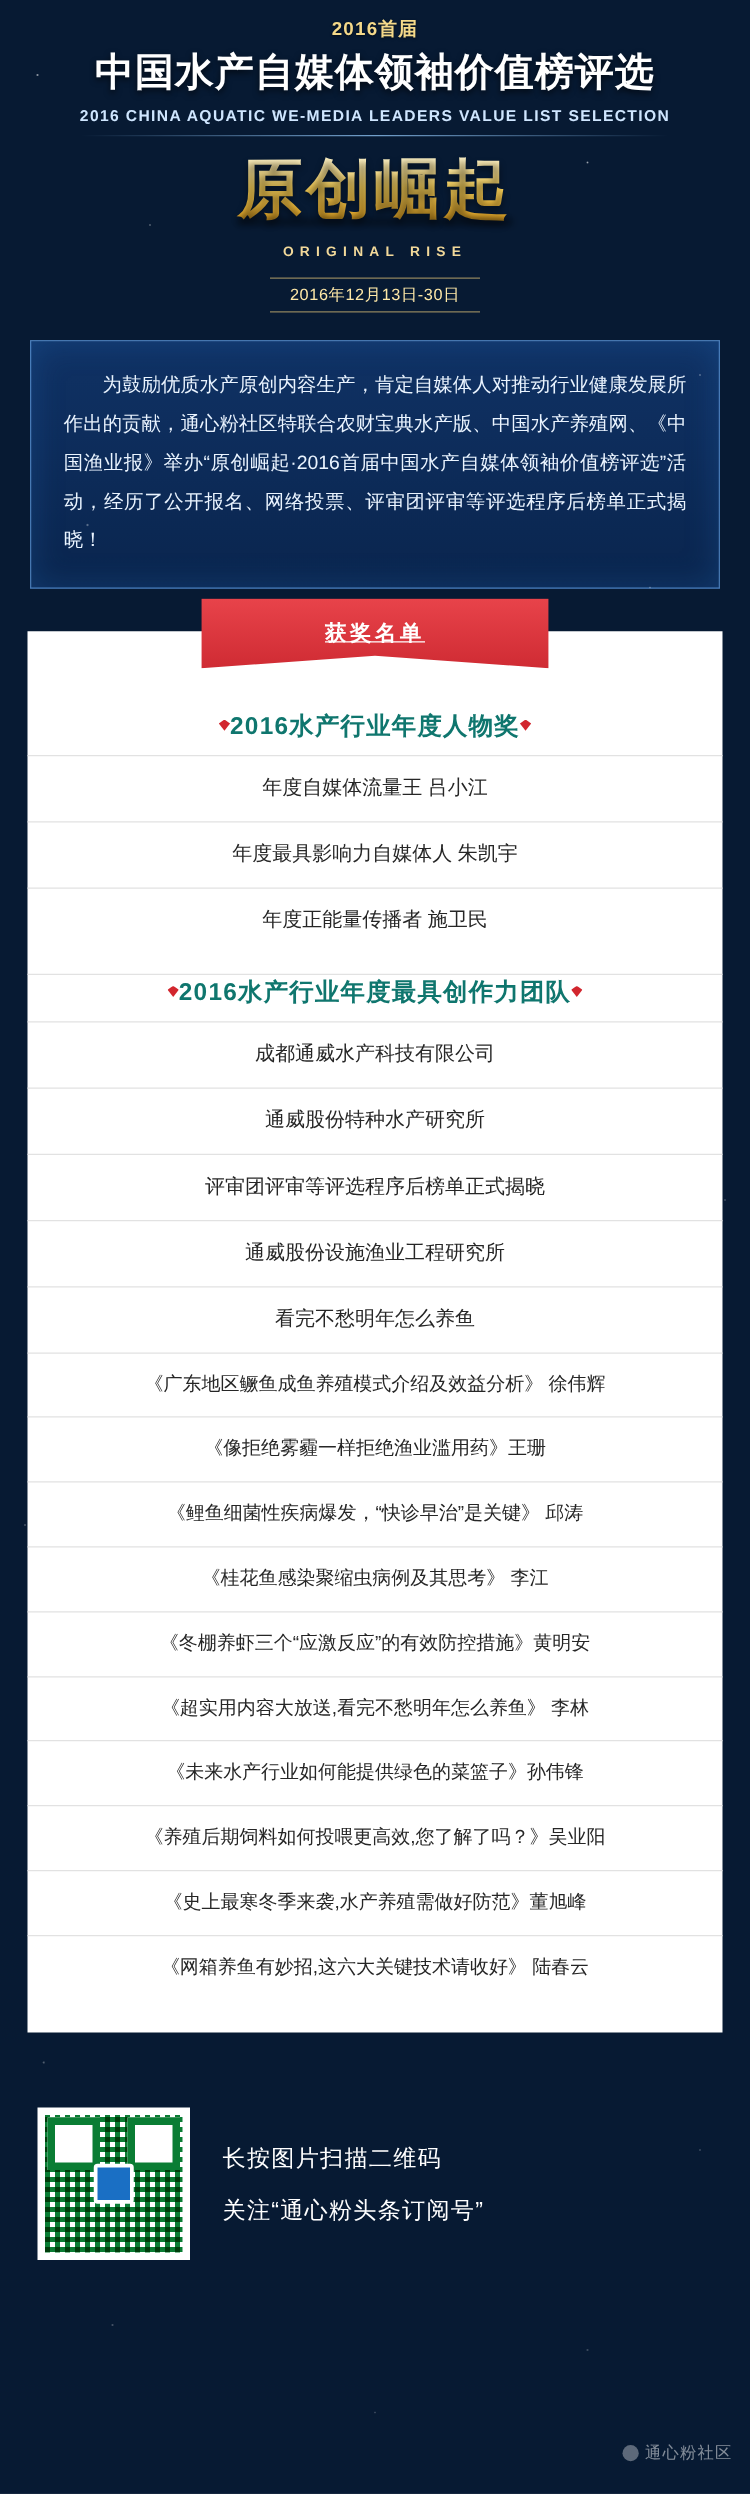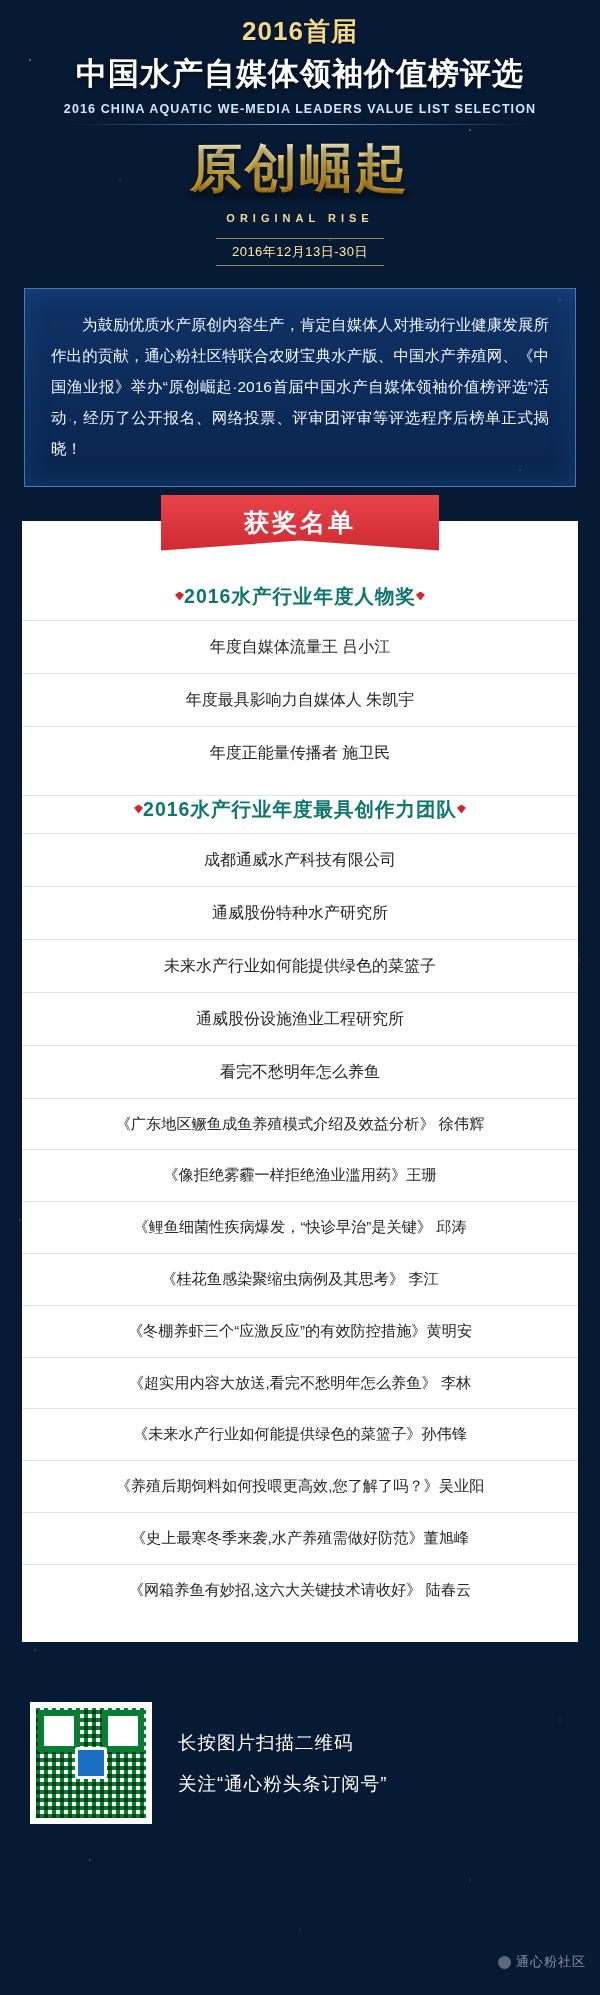--- a/index.html
+++ b/index.html
@@ -50,21 +50,21 @@
   }
   
   .header {
     position: relative;
     padding-top: 14px;
     text-align: center;
   }
   .hdr-year {
     display: inline-block;
     color: #f4d98a;
-    font-size: 26px;
+    font-size: 15px;
     font-weight: bold;
     letter-spacing: 1px;
     text-shadow: 0 1px 2px rgba(0,0,0,0.6);
   }
   .hdr-main {
     margin-top: 4px;
     color: #ffffff;
     font-size: 31px;
     font-weight: bold;
     letter-spacing: 1px;
@@ -137,28 +137,29 @@
   }
   .ribbon {
     position: absolute;
     top: -26px;
     left: 50%;
     transform: translateX(-50%);
     width: 278px;
     height: 56px;
     background: linear-gradient(to bottom, #e8434a, #cf2b33);
     color: #fff;
-    font-size: 25px;
+    font-size: 17px;
     font-weight: bold;
     letter-spacing: 3px;
     display: flex;
     align-items: center;
     justify-content: center;
     clip-path: polygon(0 0, 100% 0, 100% 100%, 50% 82%, 0 100%);
     box-shadow: 0 4px 10px rgba(0,0,0,0.3);
+    text-decoration: underline;
   }
   .cat-title {
     text-align: right;
     color: #0f766e;
     font-size: 19.5px;
     font-weight: bold;
     letter-spacing: 1px;
     margin: 16px 0 10px;
     display: flex;
     align-items: center;
@@ -291,21 +292,21 @@
     <div class="row">年度最具影响力自媒体人  朱凯宇</div>
     <div class="row">年度正能量传播者  施卫民</div>
 
     <div class="cat-title">
       <span class="dia"></span>
       <span>2016水产行业年度最具创作力团队</span>
       <span class="dia"></span>
     </div>
     <div class="row">成都通威水产科技有限公司</div>
     <div class="row">通威股份特种水产研究所</div>
-    <div class="row">未来水产行业如何能提供绿色的菜篮子</div>
+    <div class="row">评审团评审等评选程序后榜单正式揭晓</div>
     <div class="row">通威股份设施渔业工程研究所</div>
     <div class="row">看完不愁明年怎么养鱼</div>
 
     <div class="row small">《广东地区鳜鱼成鱼养殖模式介绍及效益分析》 徐伟辉</div>
     <div class="row small">《像拒绝雾霾一样拒绝渔业滥用药》王珊</div>
     <div class="row small">《鲤鱼细菌性疾病爆发，“快诊早治”是关键》 邱涛</div>
     <div class="row small">《桂花鱼感染聚缩虫病例及其思考》 李江</div>
     <div class="row small">《冬棚养虾三个“应激反应”的有效防控措施》黄明安</div>
     <div class="row small">《超实用内容大放送,看完不愁明年怎么养鱼》 李林</div>
     <div class="row small">《未来水产行业如何能提供绿色的菜篮子》孙伟锋</div>

